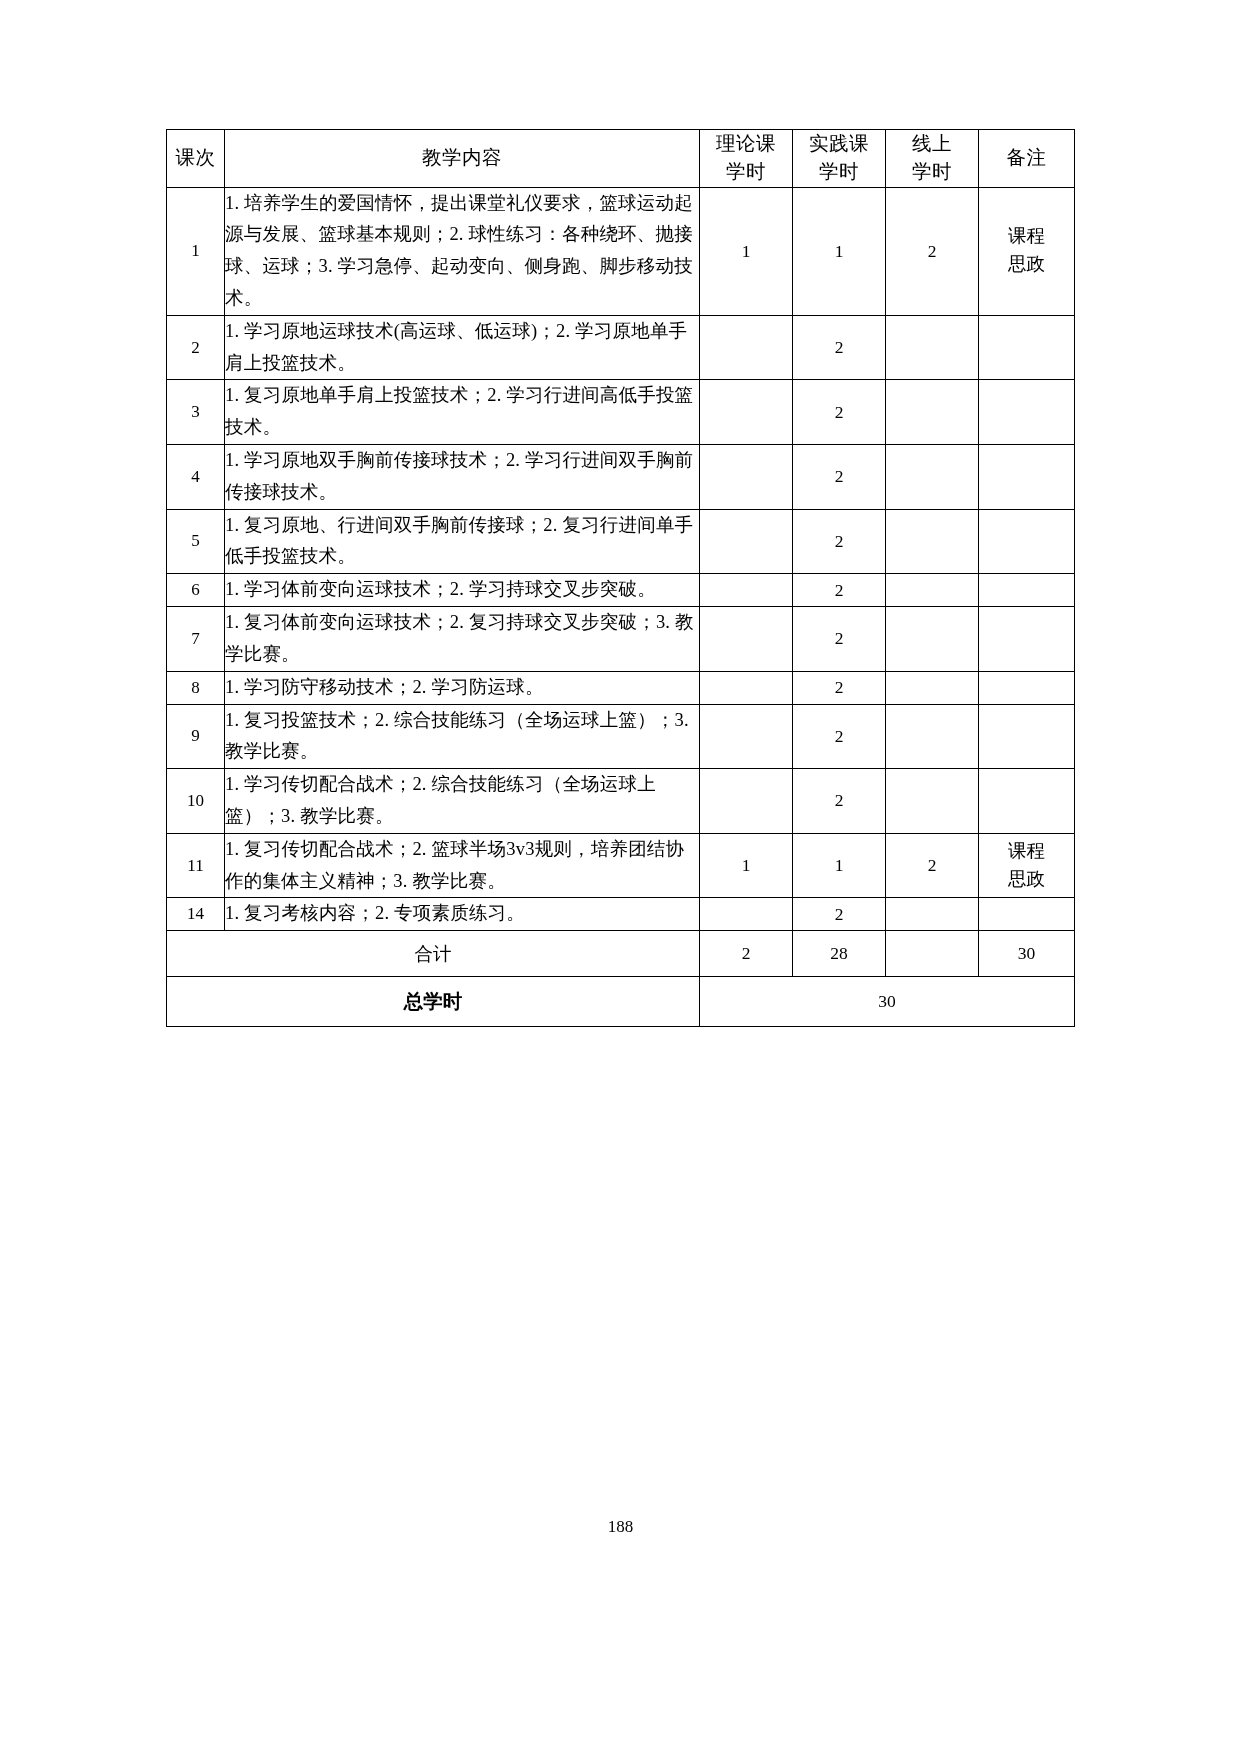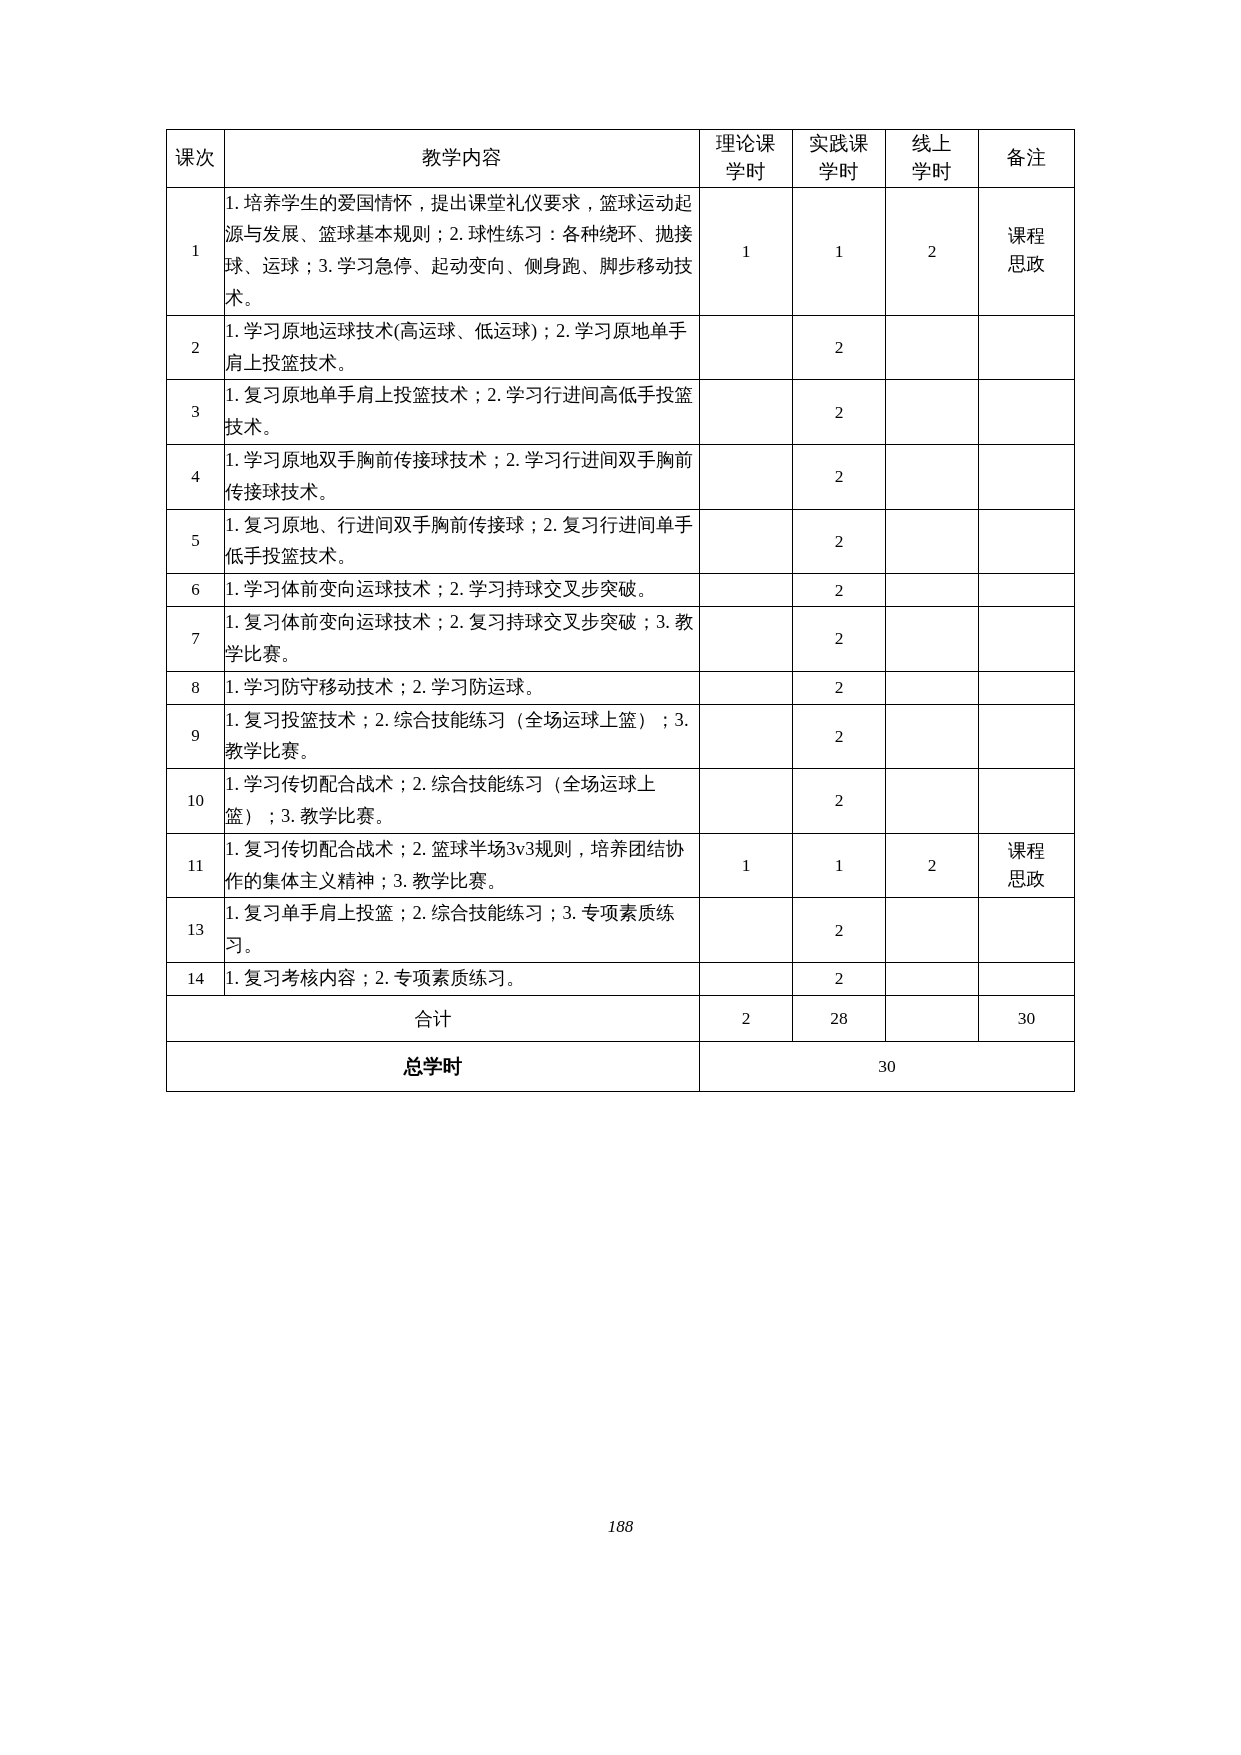--- a/index.html
+++ b/index.html
@@ -95,21 +95,20 @@
     font-size: 17.5px;
   }
   .page-number {
     position: absolute;
     left: 0;
     right: 0;
     top: 1517px;
     text-align: center;
     font-size: 17px;
     font-family: "Liberation Serif", serif;
-    font-style: italic;
   }
 </style>
 </head>
 <body>
 
 <div class="page">
 
   <div class="table-wrap">
     <table class="schedule">
       <colgroup>
@@ -216,28 +215,20 @@
           <tr>
             <td class="num">11</td>
             <td class="content">1. 复习传切配合战术；2. 篮球半场3v3规则，培养团结协作的集体主义精神；3. 教学比赛。</td>
             <td class="hours">1</td>
             <td class="hours">1</td>
             <td class="hours">2</td>
             <td class="remark">课程
 思政</td>
           </tr>
           <tr>
-            <td class="num">13</td>
-            <td class="content">1. 复习单手肩上投篮；2. 综合技能练习；3. 专项素质练习。</td>
-            <td class="hours"></td>
-            <td class="hours">2</td>
-            <td class="hours"></td>
-            <td class="remark"></td>
-          </tr>
-          <tr>
             <td class="num">14</td>
             <td class="content">1. 复习考核内容；2. 专项素质练习。</td>
             <td class="hours"></td>
             <td class="hours">2</td>
             <td class="hours"></td>
             <td class="remark"></td>
           </tr>
           <tr class="total">
             <td class="total-label" colspan="2">合计</td>
             <td class="hours">2</td>

